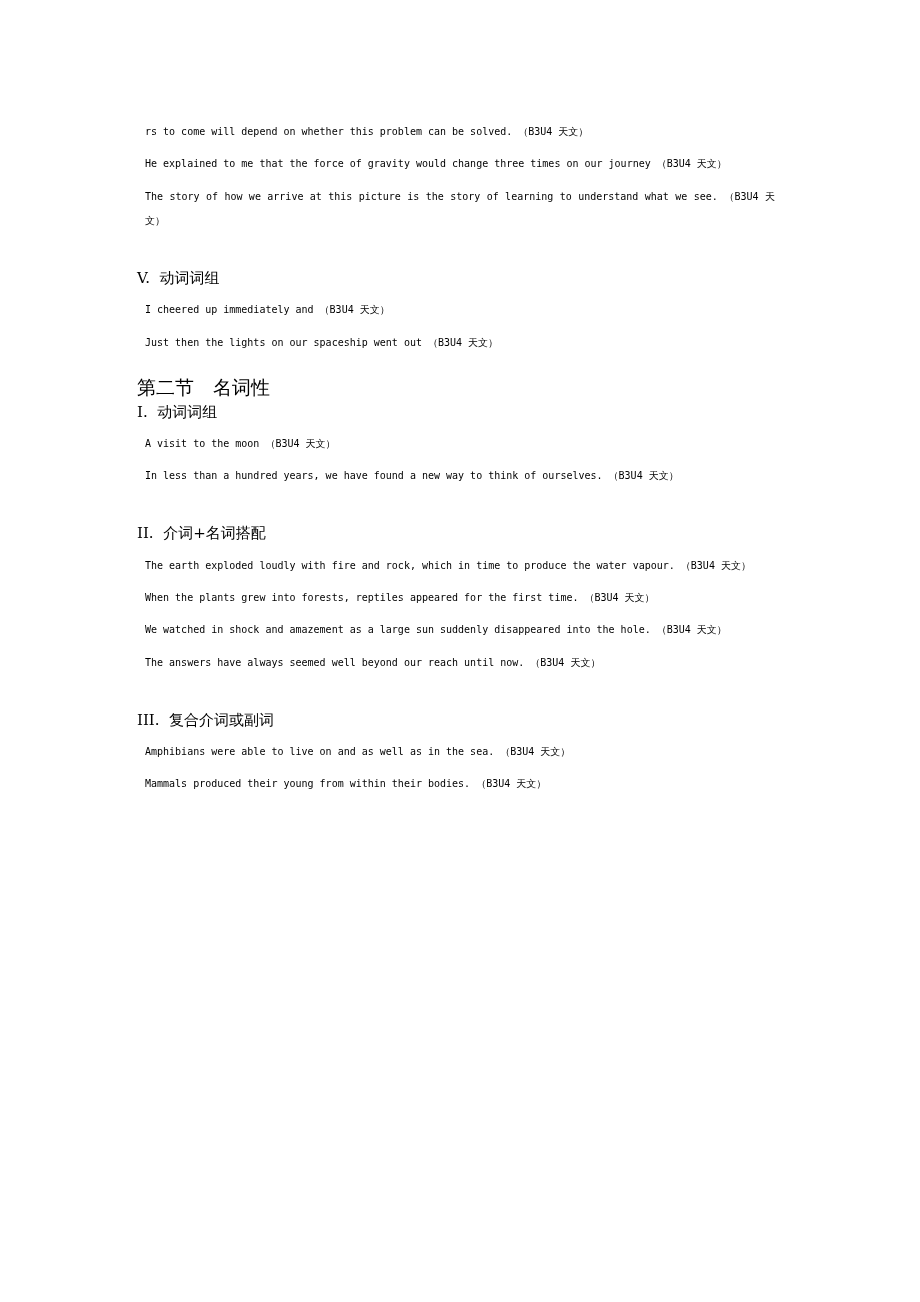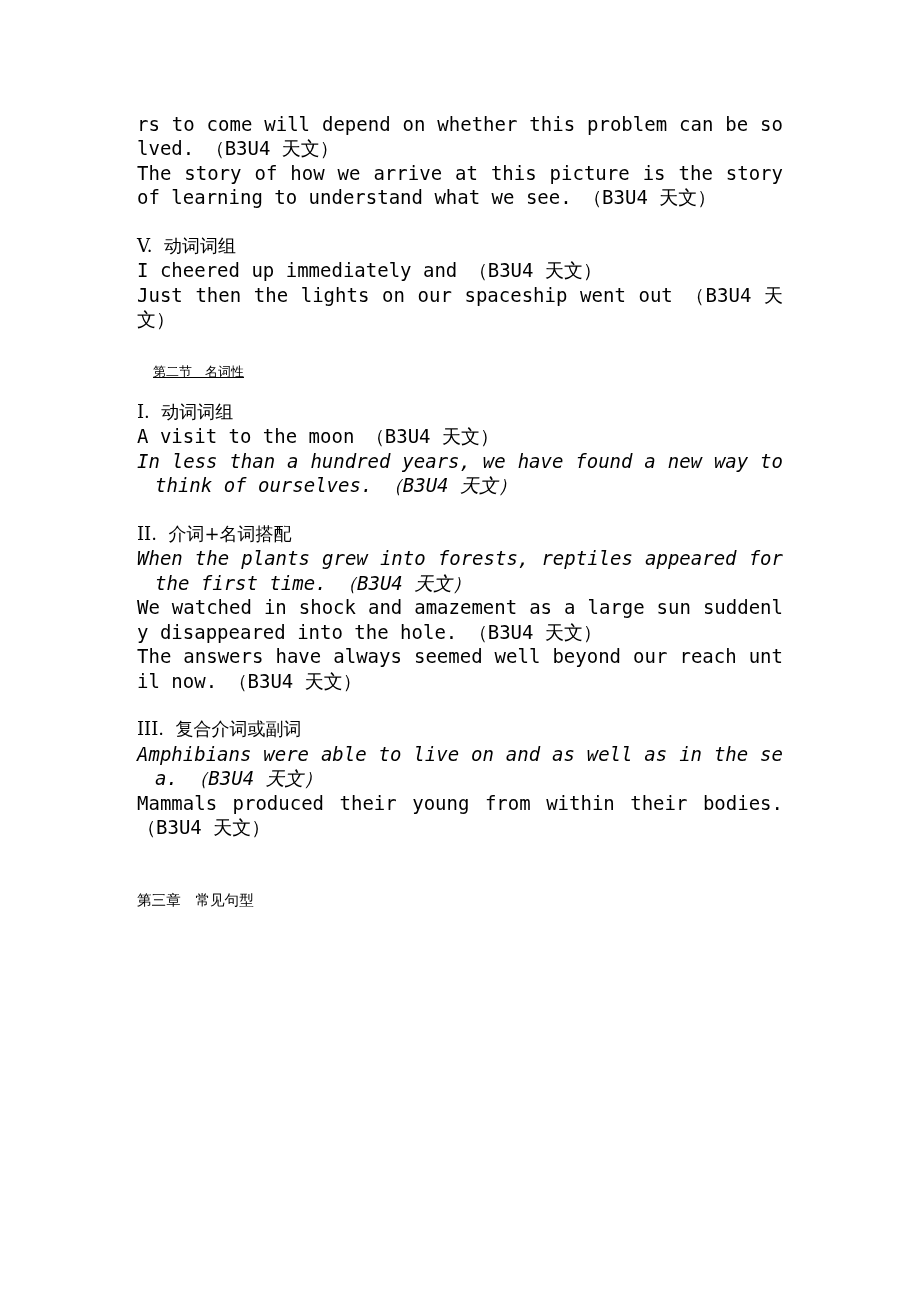--- a/index.html
+++ b/index.html
@@ -22,54 +22,52 @@
     box-sizing: border-box;
     padding: 112px 137px 0 137px;
   }
   #doc-body {
     width: 646px;
   }
 
   
   .para {
     font-family: "DejaVu Sans Mono", "Liberation Mono", monospace;
-    font-size: 19px;
+    font-size: 10px;
     line-height: 24.4px;
     letter-spacing: 0;
     text-align: justify;
     text-align-last: left;
     white-space: normal;
     word-break: break-all;
     overflow-wrap: anywhere;
-    margin: 0;
+    margin: 8px;
     text-indent: 0;
     padding-left: 0;
   }
   
   .para.hang {
     padding-left: 18px;
     text-indent: -18px;
-    font-style: italic;
   }
   .para.hang2 {
     padding-left: 22px;
     text-indent: -22px;
   }
 
   .heading-cn {
     font-family: "DejaVu Serif", "Liberation Serif", serif;
-    font-size: 13px;
+    font-size: 19px;
     line-height: 24.4px;
-    margin: 16px;
+    margin: 0;
     white-space: pre;
-    text-decoration: underline;
   }
   .heading-roman {
     font-family: "DejaVu Serif", "Liberation Serif", serif;
-    font-size: 18px;
+    font-size: 15px;
     line-height: 24.4px;
     margin: 0;
     white-space: pre;
   }
   .chapter {
     font-family: "DejaVu Serif", "Liberation Serif", serif;
     font-size: 14.6px;
     line-height: 24.4px;
     margin: 0;
     white-space: pre;
@@ -82,47 +80,48 @@
   .blank-half { height: 12px; }
   .blank-big { height: 48.8px; }
 </style>
 </head>
 <body>
 
 <div id="page">
   <div id="doc-body">
 
     <p class="para">rs to come will depend on whether this problem can be solved. （B3U4 天文）</p>
+    <p class="para">He explained to me that the force of gravity would change three times on our journey （B3U4 天文）</p>
     <p class="para">The story of how we arrive at this picture is the story of learning to understand what we see. （B3U4 天文）</p>
 
     <div class="blank"></div>
 
     <p class="heading-roman">V.  动词词组</p>
     <p class="para">I cheered up immediately and （B3U4 天文）</p>
     <p class="para">Just then the lights on our spaceship went out （B3U4 天文）</p>
 
     <div class="blank blank-half"></div>
 
     <p class="heading-cn">第二节　名词性</p>
     <p class="heading-roman">I.  动词词组</p>
 
     <p class="para">A visit to the moon （B3U4 天文）</p>
     <p class="para hang">In less than a hundred years, we have found a new way to think of ourselves. （B3U4 天文）</p>
 
     <div class="blank"></div>
 
     <p class="heading-roman">II.  介词+名词搭配</p>
+    <p class="para hang">The earth exploded loudly with fire and rock, which in time to produce the water vapour. （B3U4 天文）</p>
     <p class="para hang">When the plants grew into forests, reptiles appeared for the first time. （B3U4 天文）</p>
     <p class="para">We watched in shock and amazement as a large sun suddenly disappeared into the hole. （B3U4 天文）</p>
     <p class="para">The answers have always seemed well beyond our reach until now. （B3U4 天文）</p>
 
     <div class="blank"></div>
 
     <p class="heading-roman">III.  复合介词或副词</p>
     <p class="para hang">Amphibians were able to live on and as well as in the sea. （B3U4 天文）</p>
     <p class="para">Mammals produced their young from within their bodies. （B3U4 天文）</p>
 
     <div class="blank blank-big"></div>
 
-    <p class="chapter">第三章　常见句型</p>
 
   </div>
 </div>
 
 </body></html>

